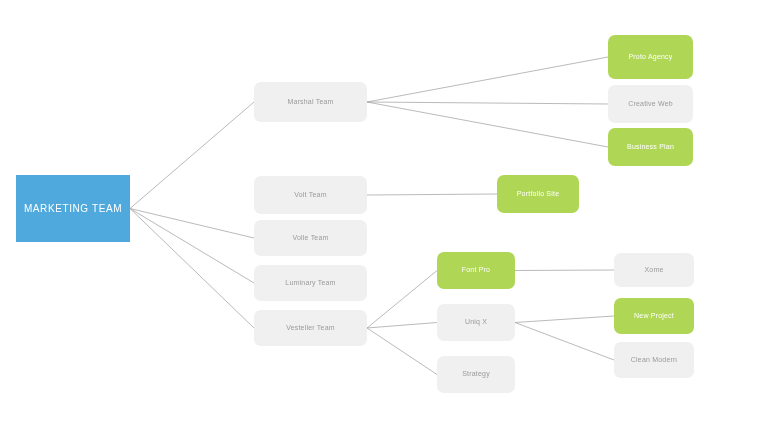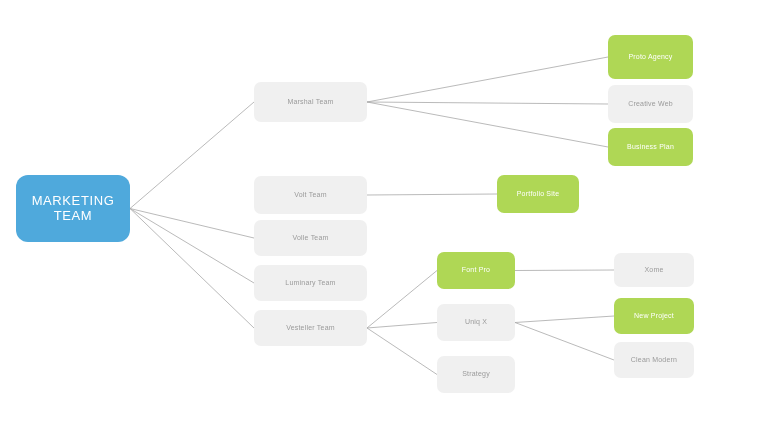--- a/index.html
+++ b/index.html
@@ -38,23 +38,23 @@
     overflow: hidden;
   }
   .node-label {
     display: block;
     width: 100%;
     padding: 0 4px;
     box-sizing: border-box;
   }
   .node.root {
     background: #4FA9DC;
-    border-radius: 12px;
+    border-radius: 0;
     color: #ffffff;
-    font-size: 13px;
+    font-size: 10px;
     letter-spacing: 0.6px;
   }
   .node.neutral {
     background: #F0F0F0;
     border-radius: 7px;
     color: #9a9a9a;
     font-size: 7px;
     letter-spacing: 0.2px;
   }
   .node.accent {

